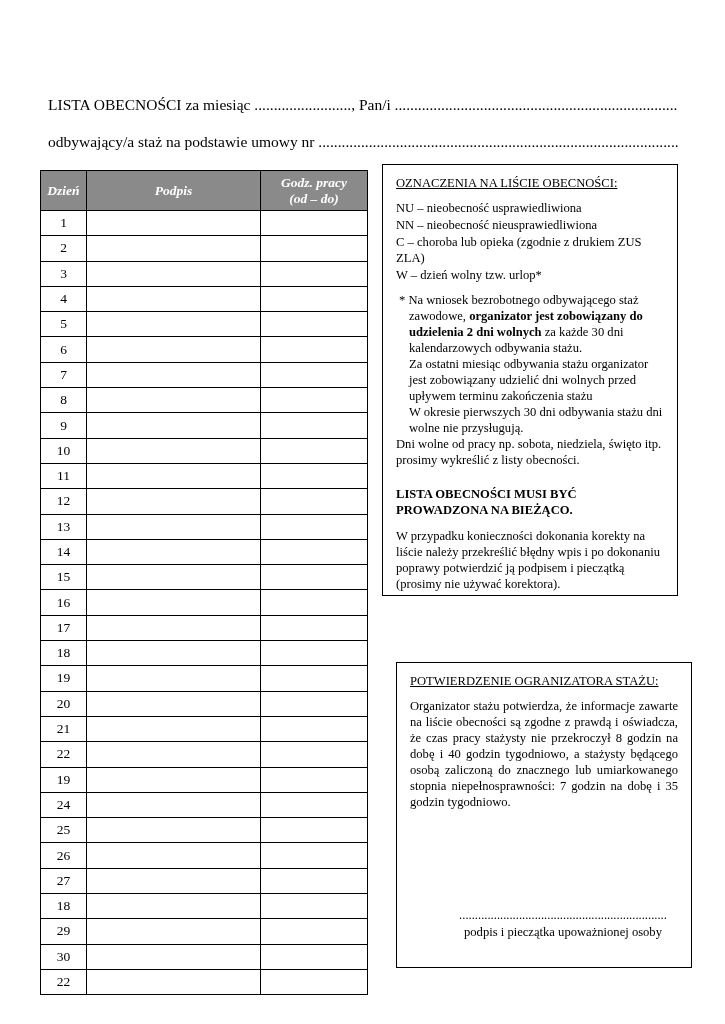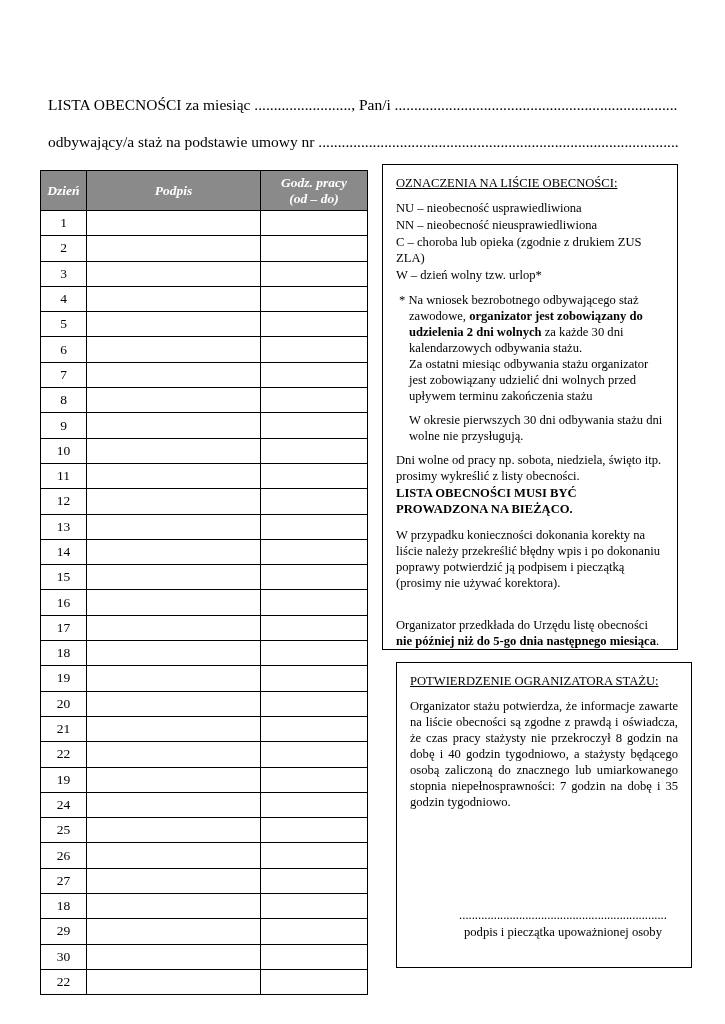--- a/index.html
+++ b/index.html
@@ -12,30 +12,30 @@
 
   table.att-table { position:absolute; left:40px; top:170px; border-collapse:collapse; table-layout:fixed; width:327px; }
   .att-table th, .att-table td { border:1px solid #000; }
   .att-table th { background:#8a8a8a; color:#ffffff; font-weight:bold; font-style:italic; font-size:13.5px; height:40px; text-align:center; vertical-align:middle; }
   .att-table td { height:25.3px; font-size:13.5px; text-align:center; vertical-align:middle; }
   col.c-day { width:46px; }
   col.c-sig { width:174px; }
   col.c-hrs { width:107px; }
 
   .side-box { position:absolute; left:382px; width:296px; border:1px solid #000; background:#fff; padding:11px 13px 10px 13px; font-size:12.6px; line-height:1.27; }
-  #legend-box { top:164px; height:486px; overflow:hidden; }
+  #legend-box { top:164px; height:432px; overflow:hidden; }
   #confirm-box { top:662px; height:306px; overflow:hidden;margin-left:14px; }
   .box-title { text-decoration:underline; margin-bottom:9px; white-space:nowrap; }
 
   .codes div { margin-bottom:1px; }
   p.hang { margin-top:9px; padding-left:13px; text-indent:-10px; }
   p.cont { padding-left:13px; }
-  p.gap-sm { margin-top:8px; }
+  p.gap-sm { }
   p.gap-md { margin-top:10px; }
-  p.gap-lg { margin-top:1px; }
+  p.gap-lg { margin-top:18px; }
   p.gap-xl { margin-top:26px; }
   .bold { font-weight:bold; }
   b { font-weight:bold; }
   .justify { text-align:justify; margin-top:2px; }
 
   .signature-area { position:absolute; left:46px; right:8px; bottom:26px; text-align:center; }
   .sig-dots { white-space:nowrap; overflow:hidden; }
   .sig-label { margin-top:1px; }
 </style>
 </head>

